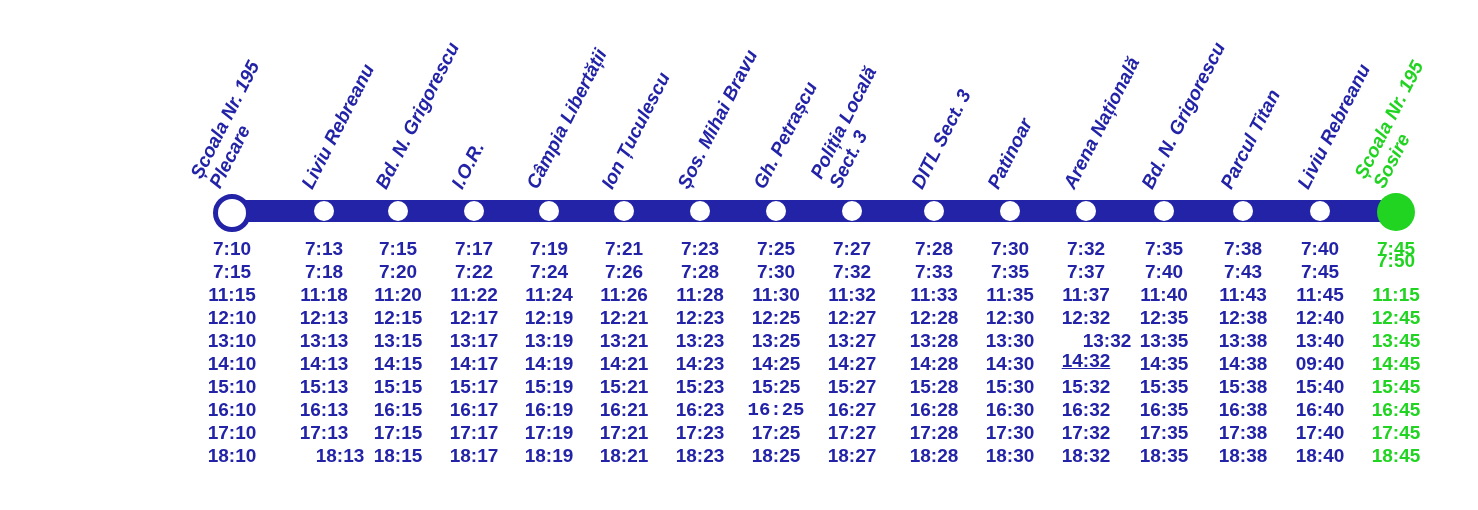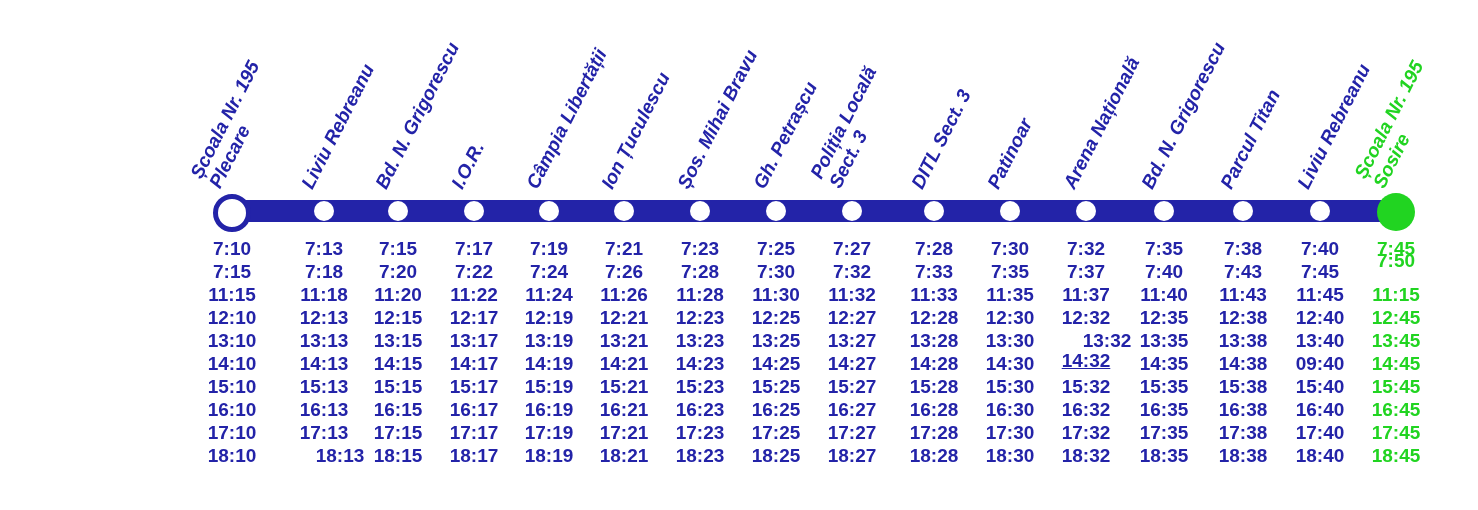--- a/index.html
+++ b/index.html
@@ -302,21 +302,21 @@
       <div class="time-cell" style="left: 1243px; top: 138px;">15:38</div>
       <div class="time-cell" style="left: 1320px; top: 138px;">15:40</div>
       <div class="time-cell green" style="left: 1396px; top: 138px;">15:45</div>
       <div class="time-cell" style="left: 232px; top: 161px;">16:10</div>
       <div class="time-cell" style="left: 324px; top: 161px;">16:13</div>
       <div class="time-cell" style="left: 398px; top: 161px;">16:15</div>
       <div class="time-cell" style="left: 474px; top: 161px;">16:17</div>
       <div class="time-cell" style="left: 549px; top: 161px;">16:19</div>
       <div class="time-cell" style="left: 624px; top: 161px;">16:21</div>
       <div class="time-cell" style="left: 700px; top: 161px;">16:23</div>
-      <div class="time-cell" style="left: 776px; top: 161px;">16:25</div>
+      <div class="time-cell" style="left: 776px; top: 161px; font-family: Liberation Mono, monospace;">16:25</div>
       <div class="time-cell" style="left: 852px; top: 161px;">16:27</div>
       <div class="time-cell" style="left: 934px; top: 161px;">16:28</div>
       <div class="time-cell" style="left: 1010px; top: 161px;">16:30</div>
       <div class="time-cell" style="left: 1086px; top: 161px;">16:32</div>
       <div class="time-cell" style="left: 1164px; top: 161px;">16:35</div>
       <div class="time-cell" style="left: 1243px; top: 161px;">16:38</div>
       <div class="time-cell" style="left: 1320px; top: 161px;">16:40</div>
       <div class="time-cell green" style="left: 1396px; top: 161px;">16:45</div>
       <div class="time-cell" style="left: 232px; top: 184px;">17:10</div>
       <div class="time-cell" style="left: 324px; top: 184px;">17:13</div>

